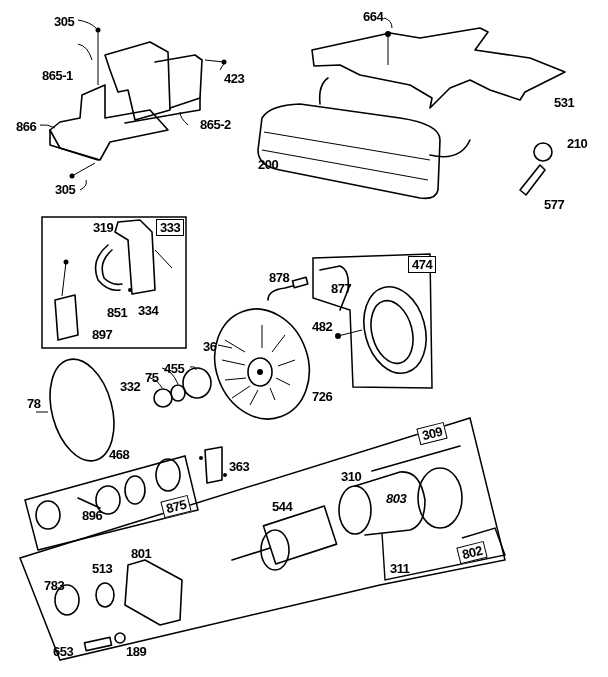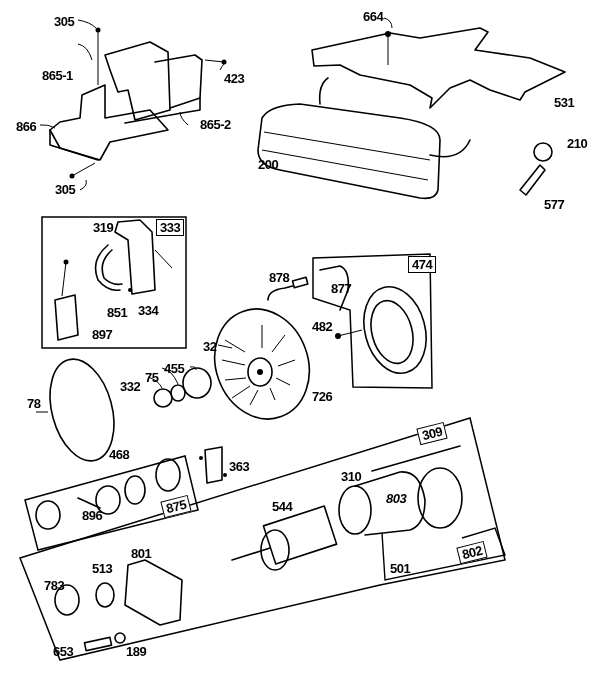--- a/index.html
+++ b/index.html
@@ -158,34 +158,34 @@
   <span class="lbl" style="left:544px;top:198px;">577</span>
   <span class="lbl" style="left:93px;top:221px;">319</span>
   <span class="lbl boxlbl" style="left:156px;top:219px;">333</span>
   <span class="lbl" style="left:107px;top:306px;">851</span>
   <span class="lbl" style="left:138px;top:304px;">334</span>
   <span class="lbl" style="left:80px;top:328px;padding-left:12px;">897</span>
   <span class="lbl" style="left:269px;top:271px;">878</span>
   <span class="lbl boxlbl" style="left:392px;top:256px;margin-left:16px;">474</span>
   <span class="lbl" style="left:331px;top:282px;">877</span>
   <span class="lbl" style="left:312px;top:320px;">482</span>
-  <span class="lbl" style="left:203px;top:340px;">32</span>
+  <span class="lbl" style="left:203px;top:340px;">36</span>
   <span class="lbl" style="left:312px;top:390px;text-align:right;">726</span>
   <span class="lbl" style="left:164px;top:362px;">455</span>
   <span class="lbl" style="left:145px;top:371px;">75</span>
   <span class="lbl" style="left:120px;top:380px;">332</span>
   <span class="lbl" style="left:27px;top:397px;">78</span>
   <span class="lbl" style="left:109px;top:448px;">468</span>
   <span class="lbl" style="left:229px;top:460px;">363</span>
   <span class="lbl" style="left:82px;top:509px;">896</span>
   <span class="lbl boxlbl" style="left:162px;top:498px;transform:rotate(-14deg);">875</span>
   <span class="lbl boxlbl" style="left:418px;top:425px;transform:rotate(-14deg);">309</span>
   <span class="lbl" style="left:341px;top:470px;">310</span>
   <span class="lbl" style="left:272px;top:500px;">544</span>
   <span class="lbl" style="left:386px;top:492px;font-style:italic;">803</span>
   <span class="lbl boxlbl" style="left:458px;top:544px;transform:rotate(-14deg);">802</span>
-  <span class="lbl" style="left:390px;top:562px;">501</span>
+  <span class="lbl" style="left:390px;top:562px;">311</span>
   <span class="lbl" style="left:131px;top:547px;">801</span>
   <span class="lbl" style="left:92px;top:562px;">513</span>
   <span class="lbl" style="left:44px;top:579px;">783</span>
   <span class="lbl" style="left:53px;top:645px;">653</span>
   <span class="lbl" style="left:126px;top:645px;">189</span>
 </div>
 
 </body></html>

